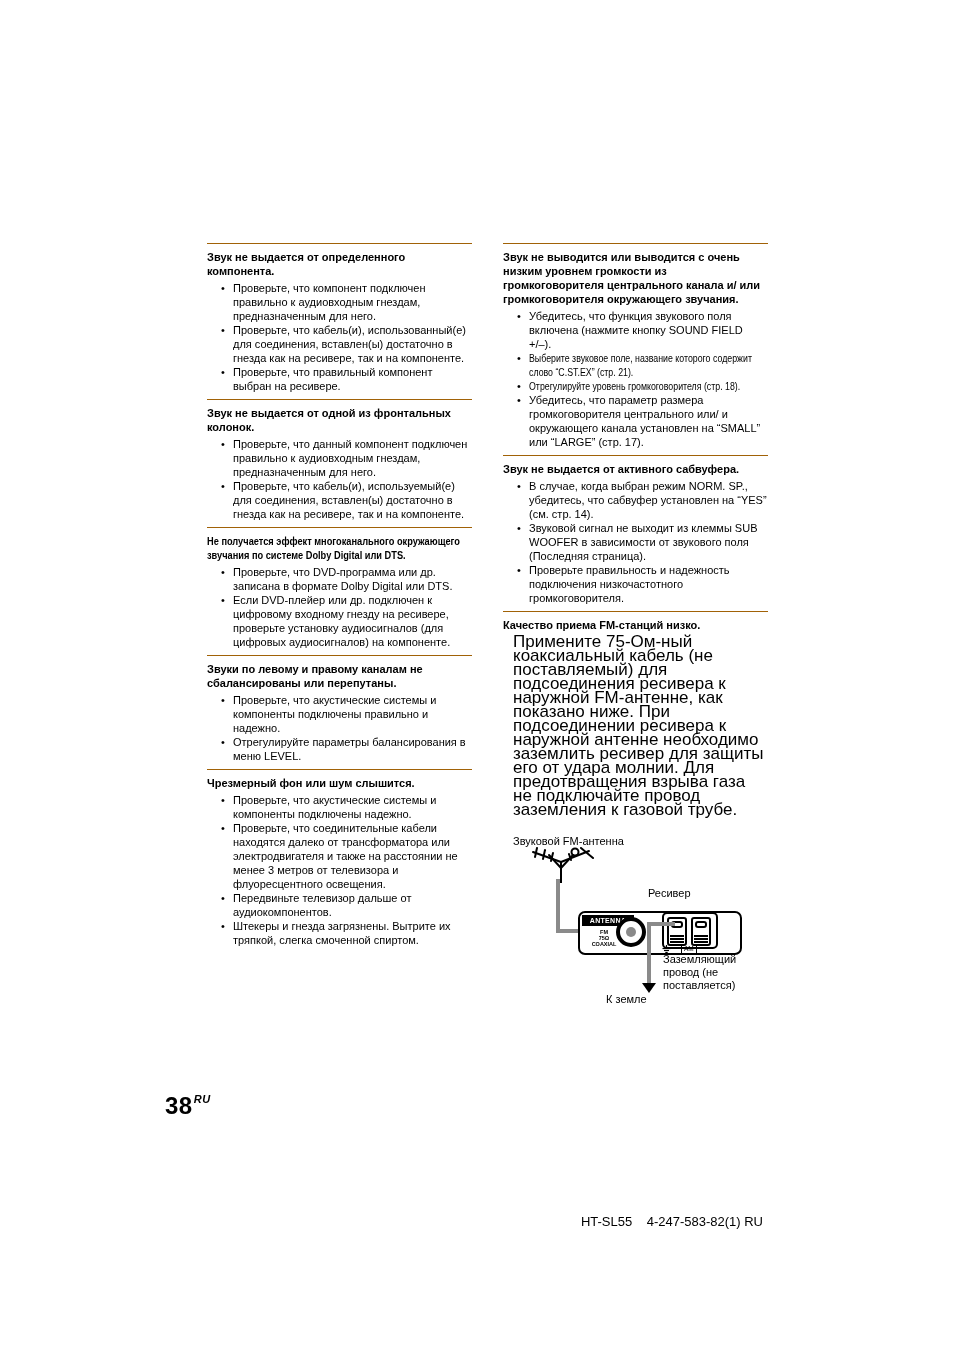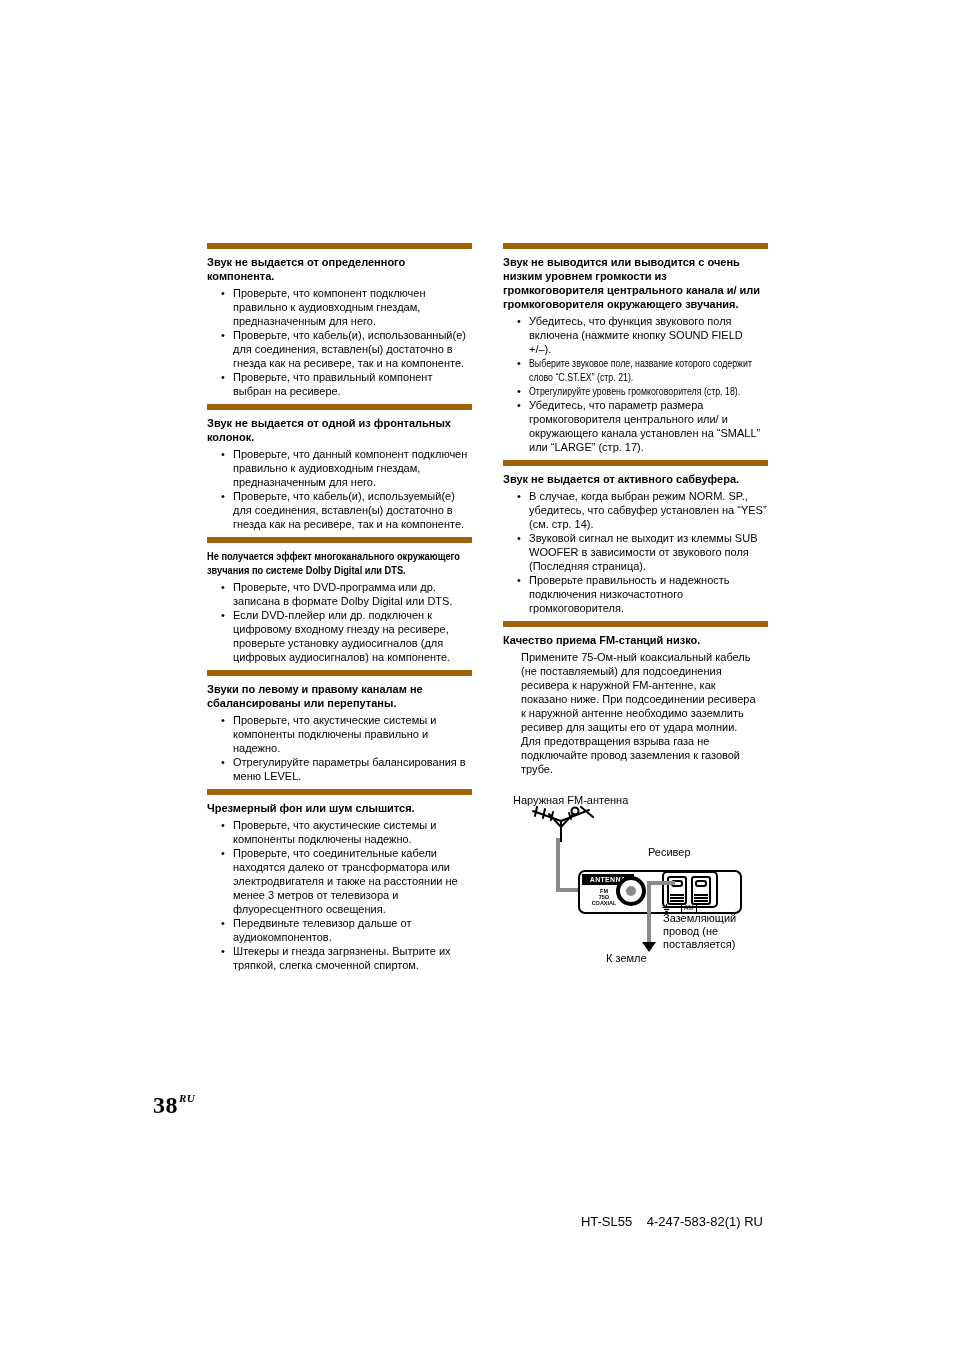--- a/index.html
+++ b/index.html
@@ -1,27 +1,27 @@
 <!DOCTYPE html>
 <html><head>
 <meta charset="utf-8">
 <style>
   html,body{margin:0;padding:0;background:#fff;}
   body{width:954px;height:1351px;position:relative;font-family:"Liberation Sans","DejaVu Sans",sans-serif;color:#000;}
   .col{position:absolute;width:265px;}
   #col-left{left:207px;top:243px;}
   #col-right{left:503px;top:243px;}
-  .section{border-top:6px solid #a16207;padding:6px 0 6px;}
+  .section{border-top:1px solid #a16207;padding:6px 0 6px;}
   .heading{font-weight:bold;font-size:11px;line-height:14px;margin:0 0 3px;}
   .heading.cond{transform:scaleX(0.84);transform-origin:0 0;width:119%;}
   ul.bullets{margin:0;padding:0;list-style:none;}
   ul.bullets li{position:relative;padding-left:26px;font-size:11px;line-height:14px;margin-top:0;}
   ul.bullets li::before{content:"\2022";position:absolute;left:14px;top:0;}
   ul.bullets li span.cond{display:inline-block;transform:scaleX(0.8);transform-origin:0 0;width:125%;}
-  .para{font-size:11px;line-height:14px;margin:2px 8px 0;padding-left:10px;}
+  .para{font-size:17px;line-height:14px;margin:2px 0 0;padding-left:10px;}
   
   .diagram{position:relative;height:178px;margin-top:12px;}
   .diagram .lbl{position:absolute;font-size:11px;line-height:13px;}
   .d-ant-label{left:10px;top:0;}
   .d-ant-svg{position:absolute;left:20px;top:12px;}
   .cable{position:absolute;background:#8a8a8a;}
   .cable-v{left:53px;top:44px;width:4px;height:54px;}
   .cable-h{left:53px;top:94px;width:78px;height:4px;border-radius:0 0 0 3px;}
   .d-recv-label{left:145px;top:52px;}
   .recv-box{position:absolute;left:75px;top:76px;width:160px;height:40px;border:2px solid #000;border-radius:7px;background:#fff;}
@@ -35,21 +35,21 @@
   .term::before{content:"";position:absolute;left:2px;top:2px;width:8px;height:3px;border:2px solid #000;border-radius:3px;}
   .term::after{content:"";position:absolute;left:1px;right:1px;bottom:1px;height:9px;background:repeating-linear-gradient(0deg,#000 0 1.5px,#fff 1.5px 3.2px);}
   .gnd-sym{position:absolute;left:158px;top:110px;}
   .am-label{position:absolute;left:178px;top:110px;font-size:6.5px;line-height:7px;border:1px solid #000;border-top:none;padding:0 2px 1px;}
   .gw-v{left:144px;top:87px;width:4px;height:61px;}
   .gw-h{left:144px;top:87px;width:28px;height:4px;border-radius:3px 0 0 0;}
   .arrow-down{position:absolute;left:139px;top:148px;width:0;height:0;border-left:7px solid transparent;border-right:7px solid transparent;border-top:10px solid #000;}
   .d-earth-label{left:103px;top:158px;}
   .d-gwire-label{left:160px;top:118px;width:86px;}
   
-  .page-number{position:absolute;left:153px;top:1092px;font-size:24px;font-weight:bold;letter-spacing:.5px;font-family:Liberation Serif, serif;}
+  .page-number{position:absolute;left:165px;top:1092px;font-size:24px;font-weight:bold;letter-spacing:.5px;}
   .page-number sup{font-size:11px;font-style:italic;font-weight:bold;position:relative;top:-2px;left:1px;}
   .footer{position:absolute;right:191px;top:1214px;font-size:13px;white-space:pre;}
 </style>
 </head>
 <body>
 
 <div class="col" id="col-left">
     <div class="section">
       <h3 class="heading">Звук не выдается от определенного компонента.</h3>
       <ul class="bullets">
@@ -109,21 +109,21 @@
           <li><span>Проверьте правильность и надежность подключения низкочастотного громкоговорителя.</span></li>
         </ul>
       </div>
       <div class="section">
         <h3 class="heading">Качество приема FM-станций низко.</h3>
         <p class="para">Примените 75-Ом-ный коаксиальный кабель (не поставляемый) для подсоединения ресивера к наружной FM-антенне, как показано ниже. При подсоединении ресивера к наружной антенне необходимо заземлить ресивер для защиты его от удара молнии. Для предотвращения взрыва газа не подключайте провод заземления к газовой трубе.</p>
       </div>
     </div>
 
   <div class="diagram">
-    <div class="lbl d-ant-label">Наружная FM-антенна</div>
+    <div class="lbl d-ant-label">Звуковой FM-антенна</div>
 
     <svg class="d-ant-svg" width="76" height="36" viewBox="0 0 76 36">
       <g fill="none" stroke="#000" stroke-width="2" stroke-linecap="round">
         <path d="M10 5 L38 15"></path>
           <path d="M66 4 L38 15"></path>
         <path d="M14 1 L12 10"></path>
           <path d="M22 3 L20 12"></path>
           <path d="M30 6 L28 14"></path>
         <path d="M46 7 L48 13"></path>
           <path d="M58 1 L70 11"></path>

